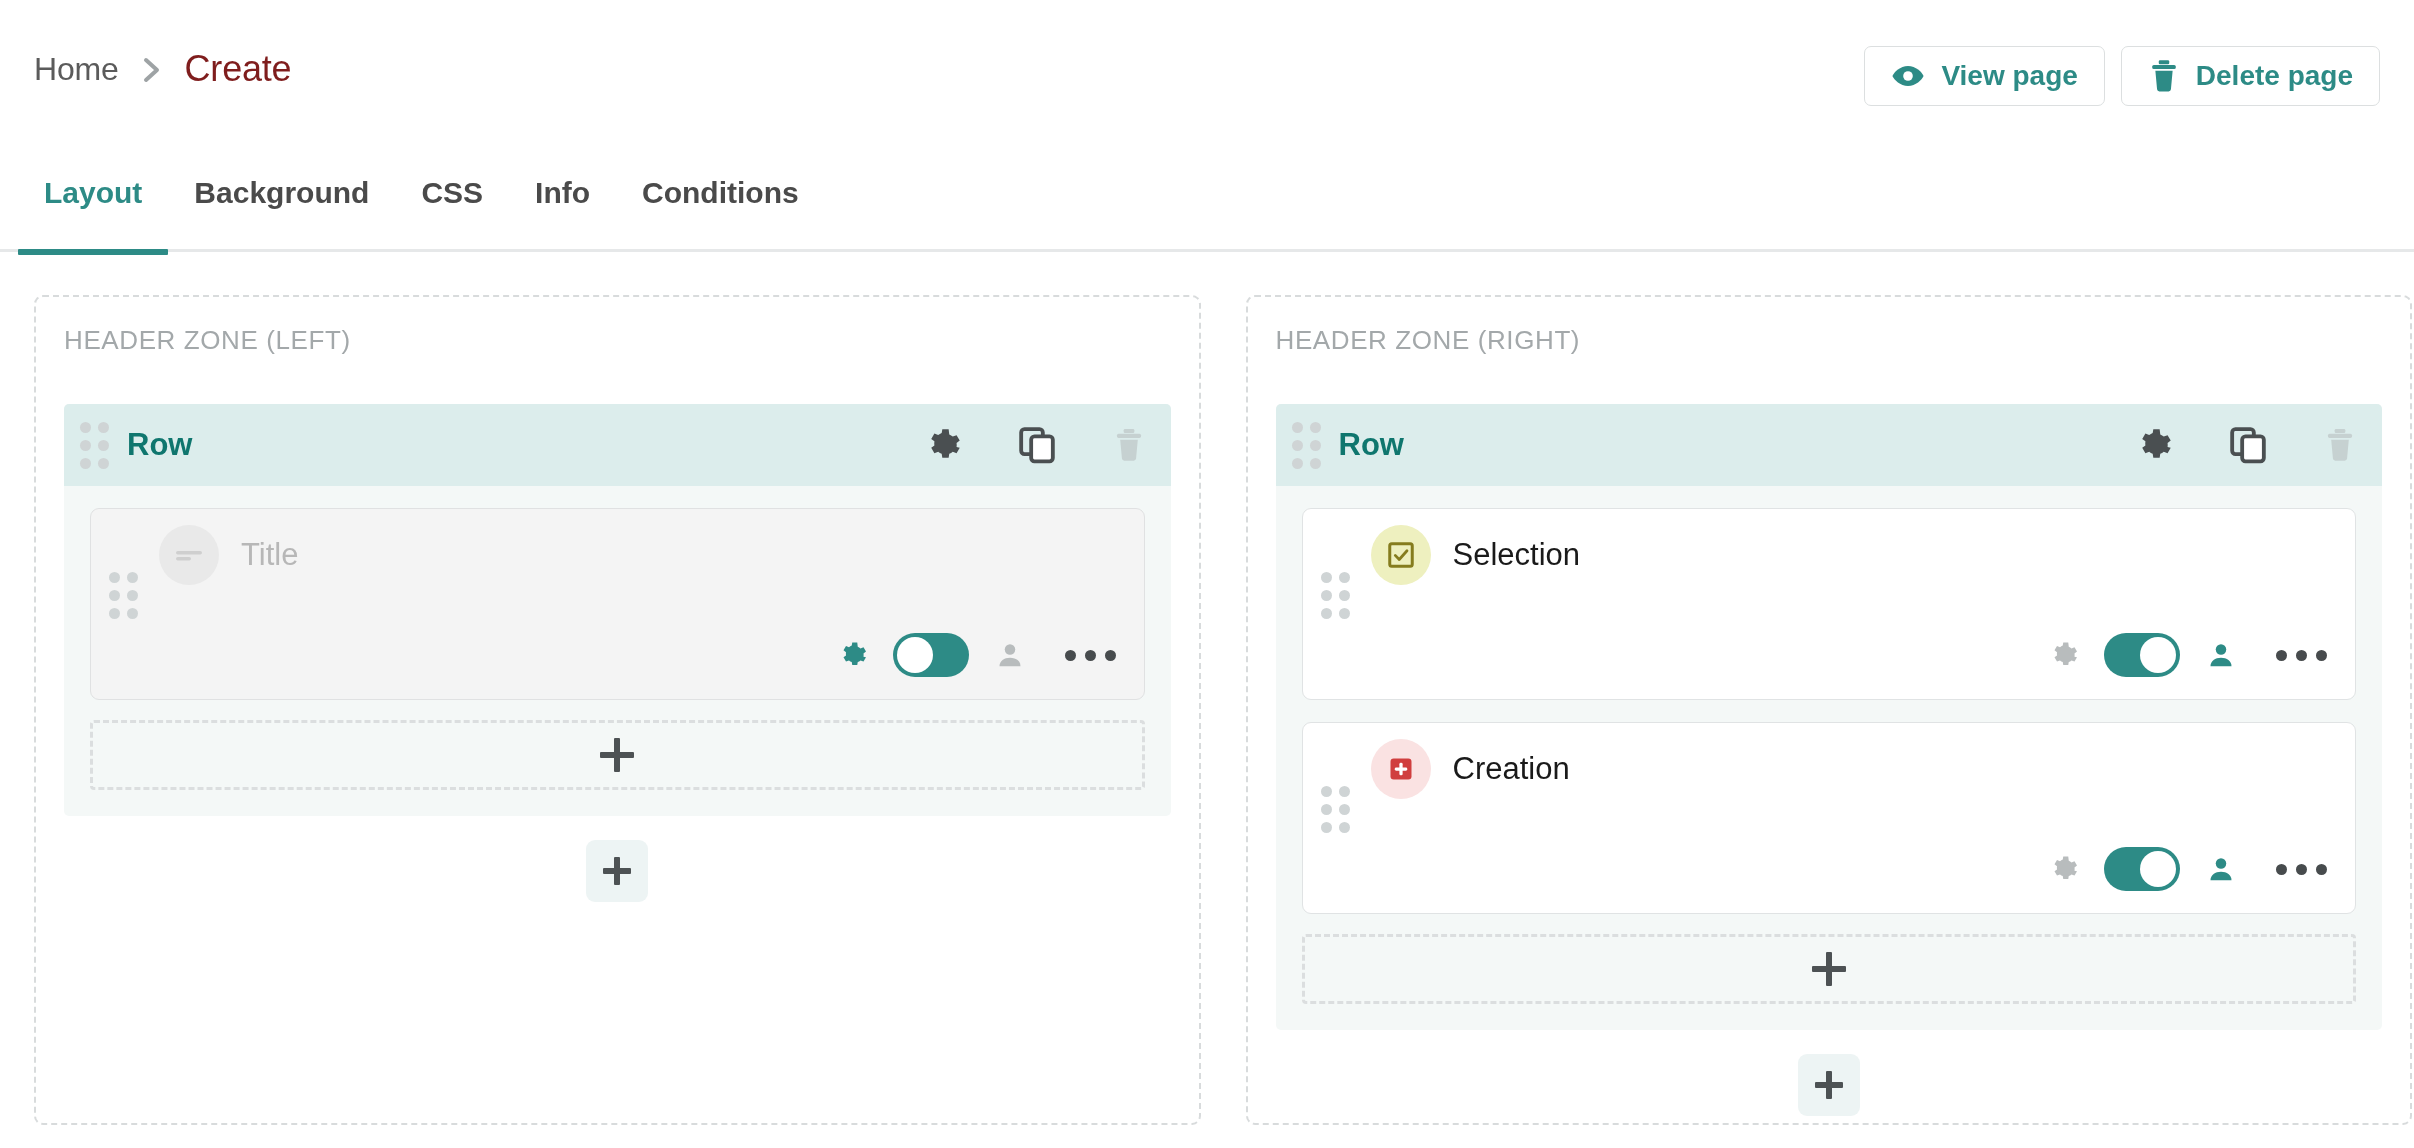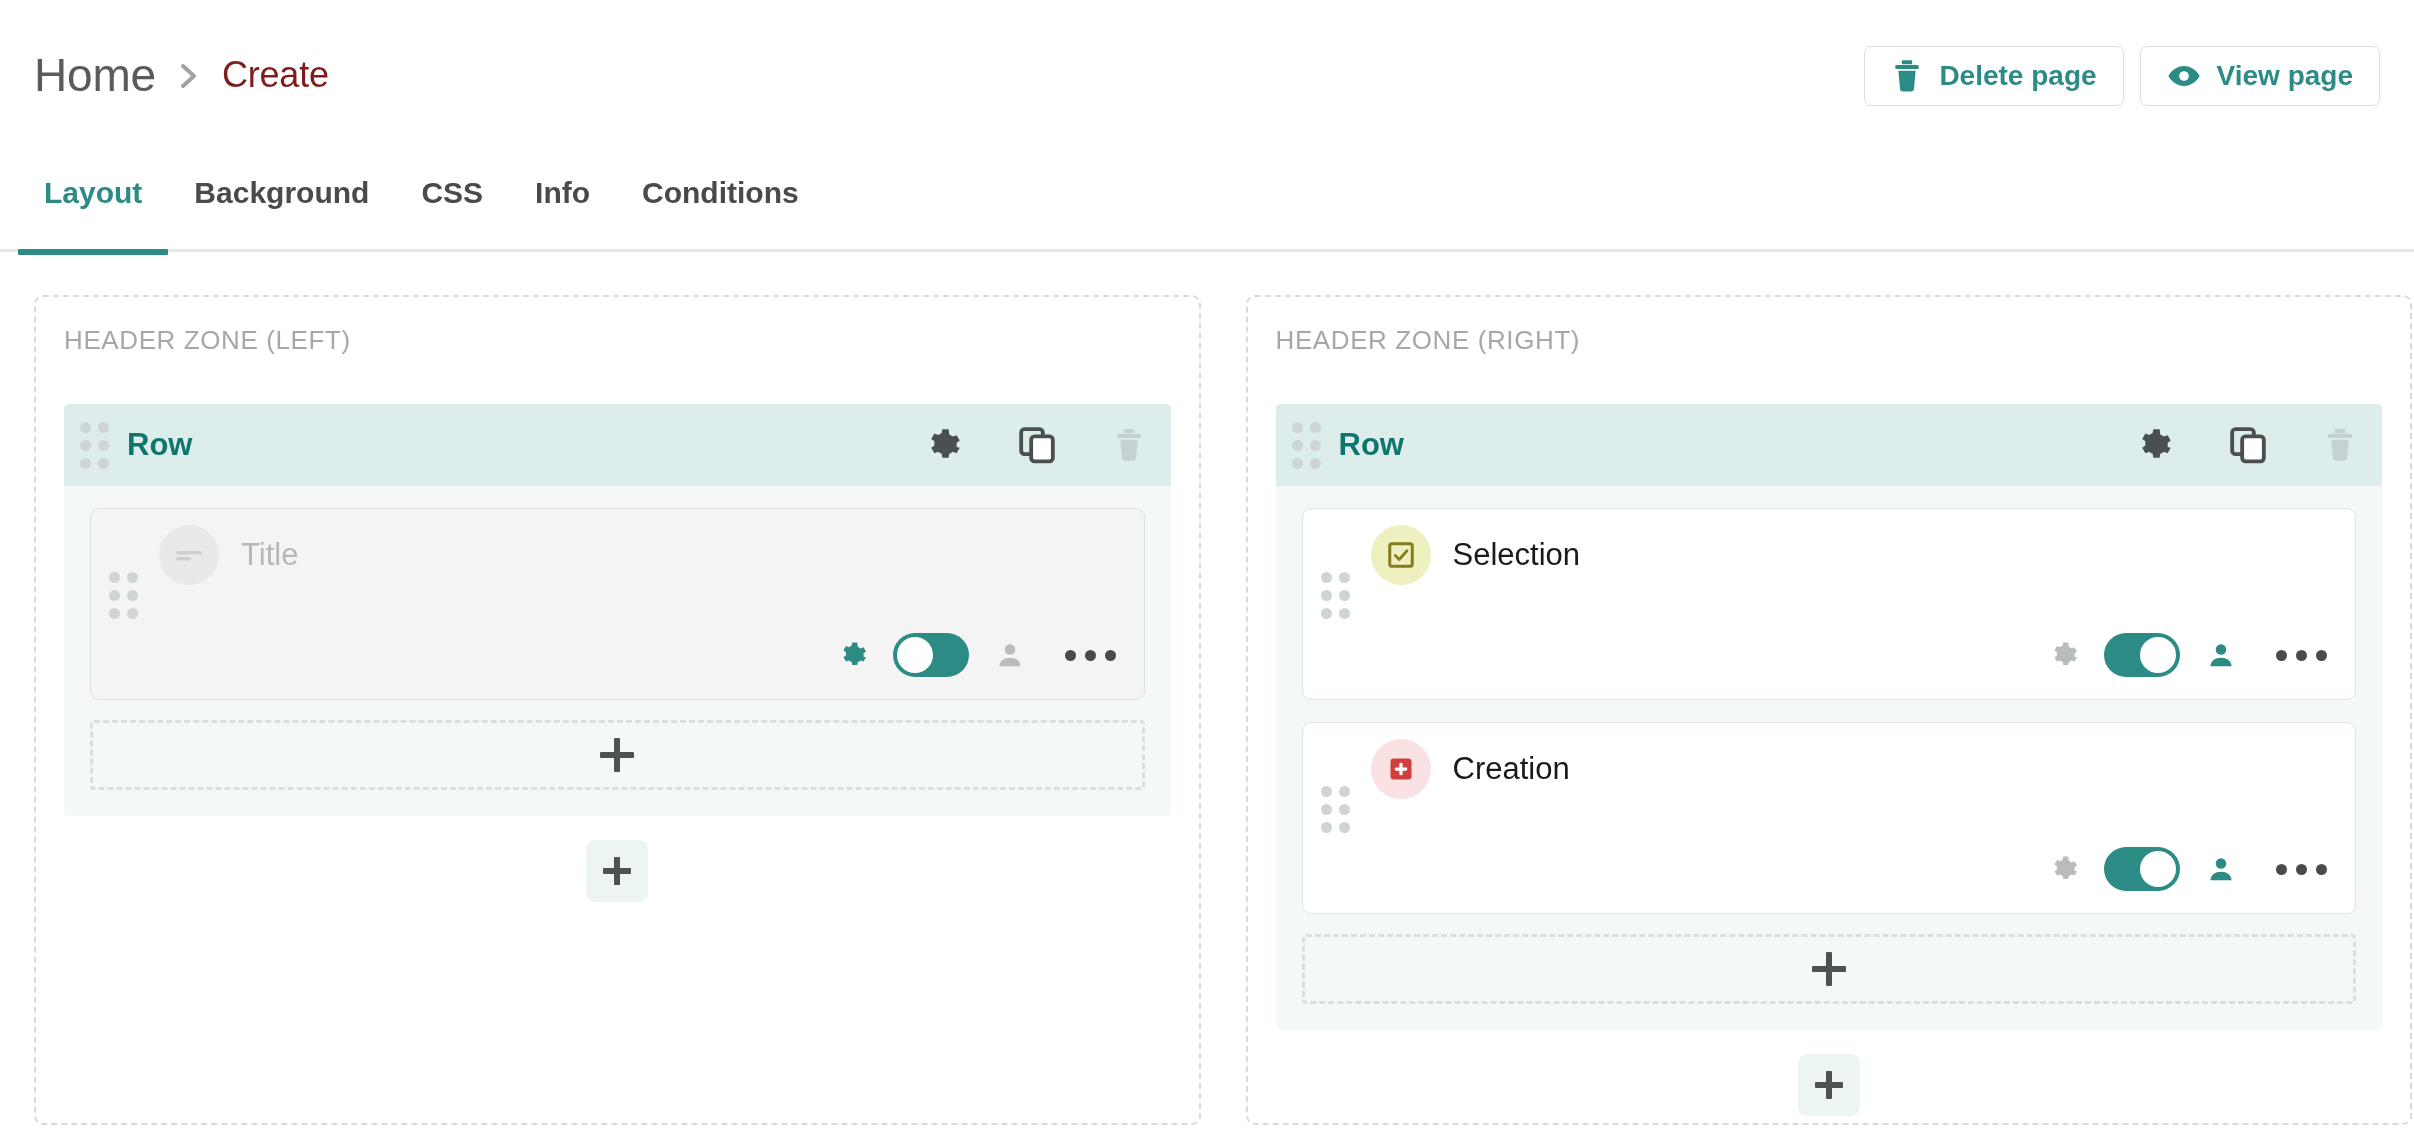--- a/index.html
+++ b/index.html
@@ -30,21 +30,21 @@
 
   .breadcrumb {
     position: absolute;
     left: 34px;
     top: 48px;
     display: flex;
     align-items: center;
     gap: 22px;
   }
   .crumb-home {
-    font-size: 46px;
+    font-size: 32px;
     color: #5b5b5b;
     font-weight: 400;
     letter-spacing: -0.2px;
   }
   .crumb-sep {
     width: 22px; height: 28px;
     display: inline-block;
     position: relative;
     top: 1px;
   }
@@ -347,37 +347,37 @@
         <svg width="22" height="28" viewBox="0 0 22 28">
             <path d="M5 4 L16 14 L5 24" fill="none" stroke="#9ea3a5" stroke-width="4" stroke-linecap="round" stroke-linejoin="round"></path>
           </svg>
       </span>
       <span class="crumb-current">Create</span>
     </div>
 
     <div class="topbar-actions">
       <button class="btn">
         <span>
+          <svg width="34" height="34" viewBox="0 0 24 24">
+            <path d="M12 5C6.5 5 2.2 9.3 1 12c1.2 2.7 5.5 7 11 7s9.8-4.3 11-7c-1.2-2.7-5.5-7-11-7z" fill="#2d8b86"></path>
+            <circle cx="12" cy="12" r="3.4" fill="#ffffff"></circle>
+          </svg>
+        </span>
+        <span>View page</span>
+      </button>
+
+      <button class="btn">
+        <span>
           <svg width="32" height="34" viewBox="0 0 24 26">
             <rect x="8" y="1" width="8" height="3" rx="1" fill="#2d8b86"></rect>
             <rect x="3" y="4.5" width="18" height="3.2" rx="1.2" fill="#2d8b86"></rect>
             <path d="M5.4 9h13.2l-1.3 14.2a1.8 1.8 0 0 1-1.8 1.6H8.5a1.8 1.8 0 0 1-1.8-1.6z" fill="#2d8b86"></path>
           </svg>
         </span>
         <span>Delete page</span>
-      </button>
-
-      <button class="btn">
-        <span>
-          <svg width="34" height="34" viewBox="0 0 24 24">
-            <path d="M12 5C6.5 5 2.2 9.3 1 12c1.2 2.7 5.5 7 11 7s9.8-4.3 11-7c-1.2-2.7-5.5-7-11-7z" fill="#2d8b86"></path>
-            <circle cx="12" cy="12" r="3.4" fill="#ffffff"></circle>
-          </svg>
-        </span>
-        <span>View page</span>
       </button>
     </div>
   </div>
 
   <div class="tabs">
     <div class="tabs-inner">
       <div class="tab active">
           <span>Layout</span>
         </div>
       <div class="tab">

